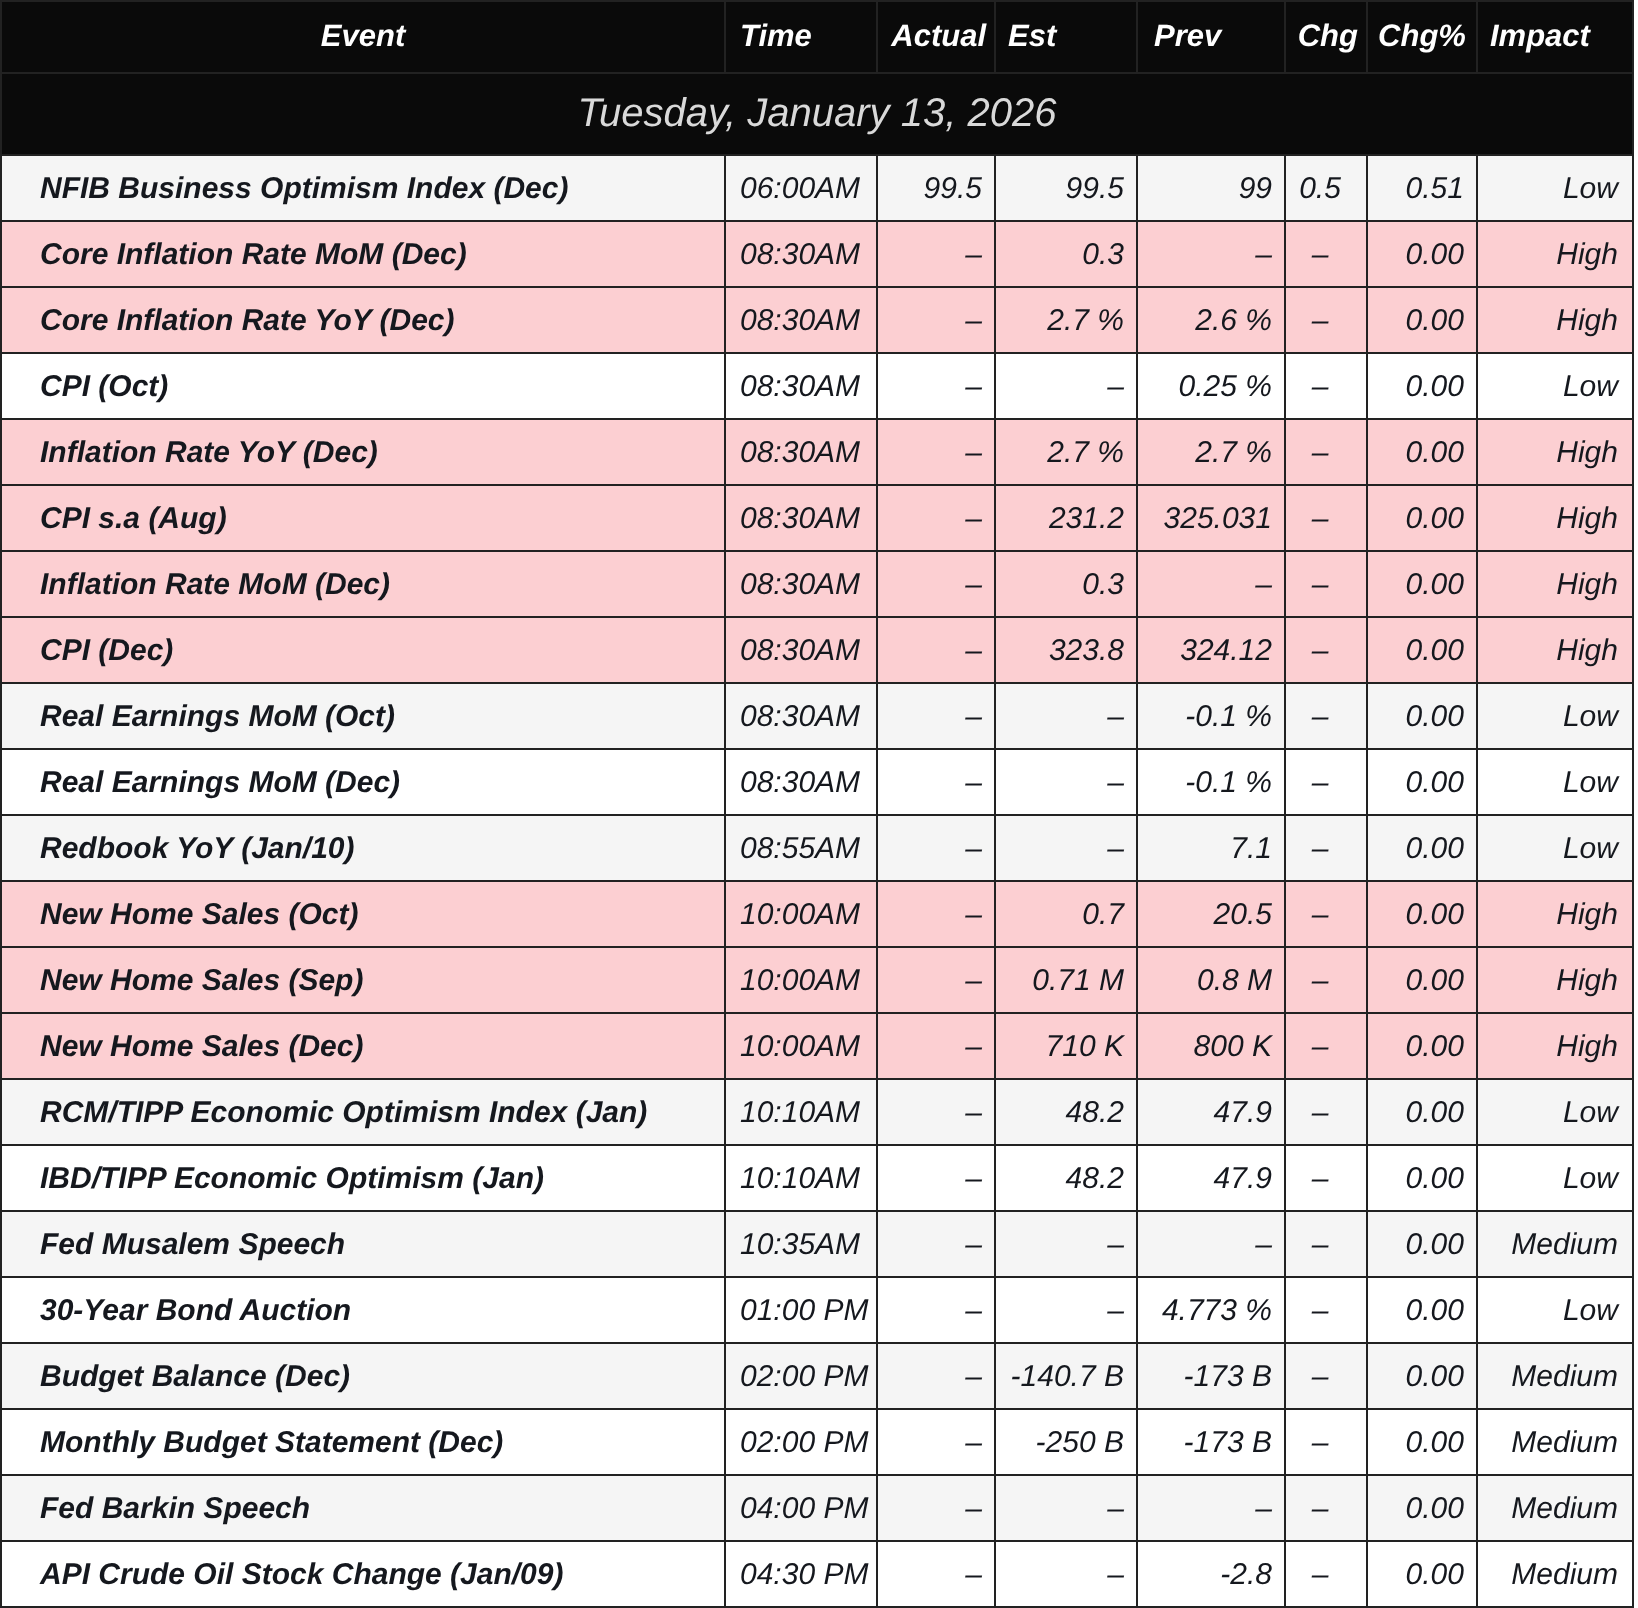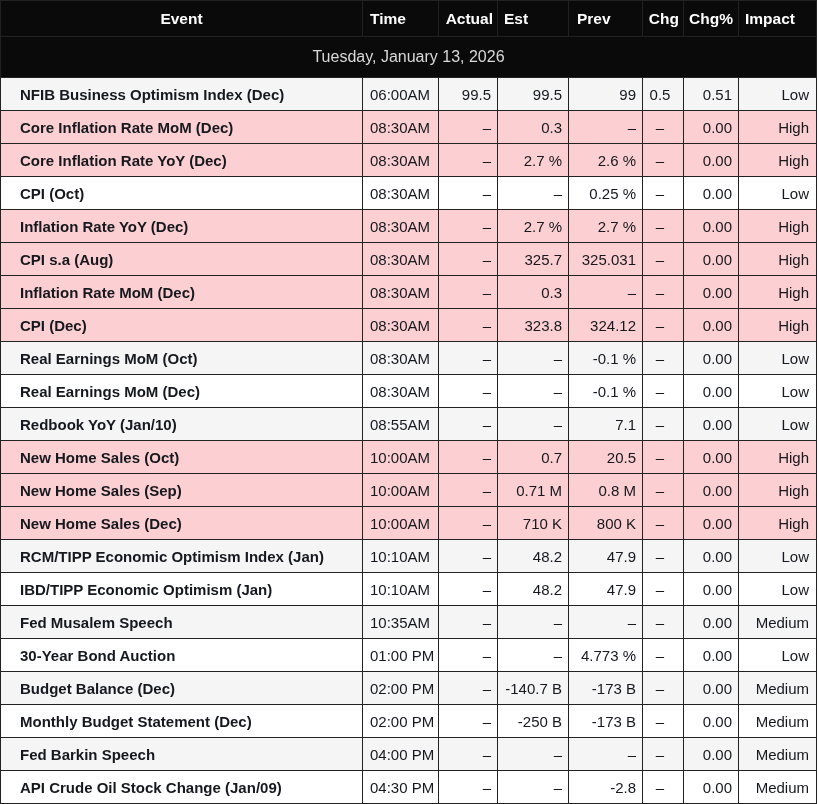--- a/index.html
+++ b/index.html
@@ -9,40 +9,41 @@
     width: 819px;
     height: 804px;
     font-family: "Liberation Sans", sans-serif;
     overflow: hidden;
   }
   table.calendar {
     border-collapse: collapse;
     table-layout: fixed;
     width: 816px;
     margin: 0;
+    font-style: italic;
   }
   th, td {
     border: 1.5px solid var(--grid, #222222);
     overflow: hidden;
     white-space: nowrap;
     box-sizing: border-box;
     padding: 0;
   }
   thead th {
     background: var(--header-bg, #0a0a0a);
     color: var(--header-text, #ffffff);
     font-size: 15.5px;
     font-weight: bold;
     height: 36px;
   }
   tr.date-row td {
     background: var(--header-bg, #0a0a0a);
     color: var(--date-text, #d9d9d9);
     text-align: center;
-    font-size: 16px;
+    font-size: 20px;
     font-weight: normal;
     height: 41px;
   }
   tbody tr.data-row td {
     height: 33px;
     font-size: 15px;
     color: var(--num-text, #15181e);
   }
   
   th.col-event   { text-align: center; }
@@ -150,21 +151,21 @@
         <td class="col-est">2.7 %</td>
         <td class="col-prev">2.7 %</td>
         <td class="col-chg">–</td>
         <td class="col-chg_pct">0.00</td>
         <td class="col-impact">High</td>
       </tr>
       <tr class="data-row row-pink">
         <td class="col-event">CPI s.a (Aug)</td>
         <td class="col-time">08:30AM</td>
         <td class="col-actual">–</td>
-        <td class="col-est">325.7</td>
+        <td class="col-est">231.2</td>
         <td class="col-prev">325.031</td>
         <td class="col-chg">–</td>
         <td class="col-chg_pct">0.00</td>
         <td class="col-impact">High</td>
       </tr>
       <tr class="data-row row-pink">
         <td class="col-event">Inflation Rate MoM (Dec)</td>
         <td class="col-time">08:30AM</td>
         <td class="col-actual">–</td>
         <td class="col-est">0.3</td>

